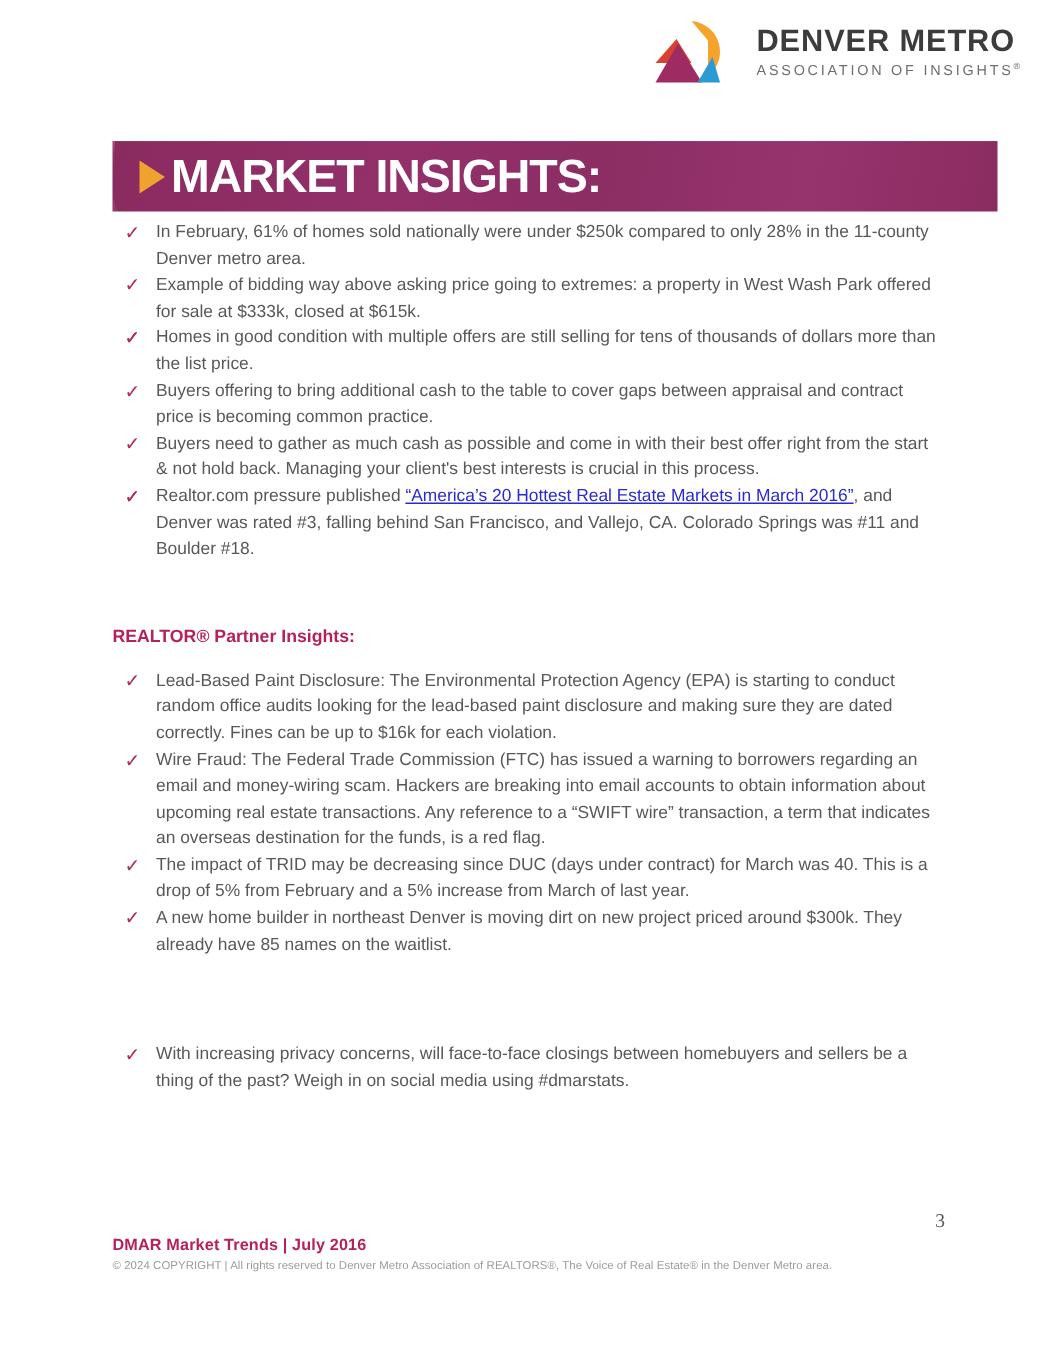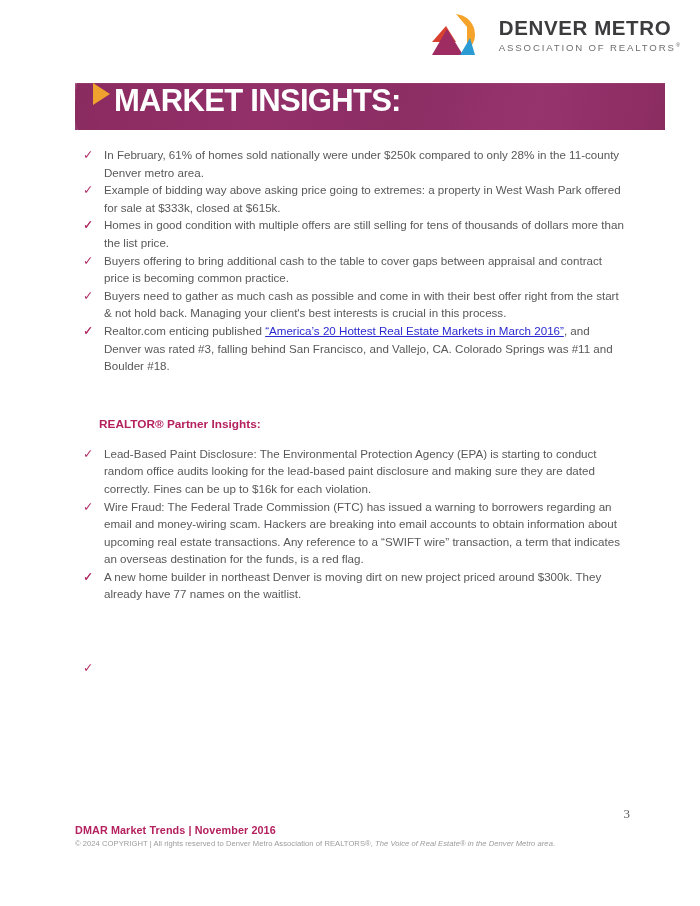--- a/index.html
+++ b/index.html
@@ -52,31 +52,31 @@
     color: #6d6e71;
     margin-top: 4px;
     font-family: "Liberation Sans", sans-serif;
   }
   .logo-sub .reg { font-size: 6px; vertical-align: super; }
 
   
   .banner {
     position: absolute;
     left: 75px;
-    top: 83px;
+    top: 94px;
     width: 590px;
     height: 47px;
     background:
       linear-gradient(105deg, rgba(255,255,255,0.10) 0 2px, rgba(255,255,255,0) 2px 38px),
       linear-gradient(72deg, rgba(255,255,255,0.07) 0 3px, rgba(255,255,255,0) 3px 57px),
       linear-gradient(95deg, rgba(255,160,200,0.10) 0 2px, rgba(255,255,255,0) 2px 26px),
       linear-gradient(180deg, rgba(255,255,255,0.06) 0 1px, rgba(255,255,255,0) 1px 13px),
       linear-gradient(100deg, #8a2b60 0%, #93306a 32%, #8c2d64 55%, #96346e 78%, #8b2c61 100%);
     display: flex;
-    align-items: flex-start;
+    align-items: center;
     overflow: hidden;
   }
   .banner-arrow {
     width: 0; height: 0;
     border-left: 17px solid #f0a22f;
     border-top: 11px solid transparent;
     border-bottom: 11px solid transparent;
     margin-left: 18px;
     margin-right: 4px;
     flex: none;
@@ -123,21 +123,20 @@
   a.doc-link {
     color: #2a2ad0;
     text-decoration: underline;
     margin-top: 48px;
   }
   .section-head {
     font-size: 11.8px;
     font-weight: bold;
     color: #b4215e;
     font-family: "Liberation Sans", sans-serif;
-    margin-left: 24px;
   }
   .gap-lg { height: 42px; }
   .gap-sm { height: 14px; }
 
   
   .page-number {
     position: absolute;
     right: 70px;
     top: 806px;
     font-size: 13px;
@@ -159,85 +158,85 @@
     letter-spacing: 0.1px;
     font-family: "Liberation Sans", sans-serif;
   }
   .footer-copy {
     font-size: 7.6px;
     color: #9b9b9d;
     margin-top: 3px;
     letter-spacing: 0.05px;
     font-family: "Liberation Sans", sans-serif;
   }
-  .footer-copy .ital { font-style: italic; }
+  .footer-copy .ital { }
 </style>
 </head>
 <body>
 
 <div class="page-header">
   <div class="logo-block">
     <div class="logo-mark">
       <svg width="47" height="45" viewBox="0 0 47 45" xmlns="http://www.w3.org/2000/svg">
         <path d="M2 2 H24 C36 2 45 11 45 22.5 C45 29 42 34.5 37 38 L37 15 L26 2 Z" fill="#F5A32A"></path>
         <path d="M2 2 L2 30 L16 14 L26 30 L2 30 Z" fill="#D8402F"></path>
         <path d="M2 43 L17 17 L33 43 Z" fill="#9E2C63"></path>
         <path d="M30 43 L40 26 L45 43 Z" fill="#2B9BD4"></path>
         <path d="M2 2 L2 43 L10 43 L10 2 Z" fill="#FFFFFF" opacity="0"></path>
       </svg>
     </div>
     <div class="logo-text">
       <div class="logo-title">DENVER METRO</div>
-      <div class="logo-sub"><span>ASSOCIATION OF REALTORS</span><span class="reg">®</span></div>
+      <div class="logo-sub"><span>ASSOCIATION OF INSIGHTS</span><span class="reg">®</span></div>
     </div>
   </div>
 </div>
 
 <div class="banner">
   <div class="banner-arrow"></div>
   <div class="banner-title">MARKET INSIGHTS:</div>
 </div>
 
 <div class="content">
 
   <ul class="bullets">
     <li><span class="check">✓</span><span>In February, 61% of homes sold nationally were under $250k compared to only 28% in the 11-county Denver metro area.</span></li>
     <li><span class="check">✓</span><span>Example of bidding way above asking price going to extremes: a property in West Wash Park offered for sale at $333k, closed at $615k.</span></li>
     <li><span class="check">✓</span></li>
     <li><span class="check">✓</span><span>Homes in good condition with multiple offers are still selling for tens of thousands of dollars more than the list price.</span></li>
     <li><span class="check">✓</span><span>Buyers offering to bring additional cash to the table to cover gaps between appraisal and contract price is becoming common practice.</span></li>
     <li><span class="check">✓</span><span>Buyers need to gather as much cash as possible and come in with their best offer right from the start &amp; not hold back. Managing your client's best interests is crucial in this process.</span></li>
     <li><span class="check">✓</span></li>
     <li>
-      <span class="check">✓</span><span>Realtor.com enticing published </span><a class="doc-link" href="#">“America’s 20 Hottest Real Estate Markets in March 2016”</a><span>, and Denver was rated #3, falling behind San Francisco, and Vallejo, CA. Colorado Springs was #11 and Boulder #18.</span>
+      <span class="check">✓</span><span>Realtor.com pressure published </span><a class="doc-link" href="#">“America’s 20 Hottest Real Estate Markets in March 2016”</a><span>, and Denver was rated #3, falling behind San Francisco, and Vallejo, CA. Colorado Springs was #11 and Boulder #18.</span>
     </li>
   </ul>
 
   <div class="gap-lg"></div>
 
   <div class="section-head">REALTOR® Partner Insights:</div>
 
   <div class="gap-sm"></div>
 
   <ul class="bullets">
     <li><span class="check">✓</span><span>Lead-Based Paint Disclosure: The Environmental Protection Agency (EPA) is starting to conduct random office audits looking for the lead-based paint disclosure and making sure they are dated correctly. Fines can be up to $16k for each violation.</span></li>
     <li><span class="check">✓</span><span>Wire Fraud: The Federal Trade Commission (FTC) has issued a warning to borrowers regarding an email and money-wiring scam. Hackers are breaking into email accounts to obtain information about upcoming real estate transactions. Any reference to a “SWIFT wire” transaction, a term that indicates an overseas destination for the funds, is a red flag.</span></li>
-    <li><span class="check">✓</span></li>
-    <li><span class="check">✓</span><span>A new home builder in northeast Denver is moving dirt on new project priced around $300k. They already have 77 names on the waitlist.</span></li>
+    <li><span class="check">✓</span><span>The impact of TRID may be decreasing since DUC (days under contract) for March was 40. This is a drop of 5% from February and a 5% increase from March of last year.</span></li>
+    <li><span class="check">✓</span><span>A new home builder in northeast Denver is moving dirt on new project priced around $300k. They already have 85 names on the waitlist.</span></li>
   </ul>
 
   <div class="gap-lg"></div>
 
 
   <div class="gap-sm"></div>
 
   <ul class="bullets">
-    <li><span class="check">✓</span></li>
+    <li><span class="check">✓</span><span>With increasing privacy concerns, will face-to-face closings between homebuyers and sellers be a thing of the past?  Weigh in on social media using #dmarstats.</span></li>
   </ul>
 
 </div>
 
 <div class="page-number">3</div>
 
 <div class="footer">
-  <div class="footer-title">DMAR Market Trends | November 2016</div>
+  <div class="footer-title">DMAR Market Trends | July 2016</div>
   <div class="footer-copy"><span>© 2024 COPYRIGHT | All rights reserved to Denver Metro Association of REALTORS®, </span><span class="ital">The Voice of Real Estate® in the Denver Metro area</span><span>.</span></div>
 </div>
 
 </body></html>

